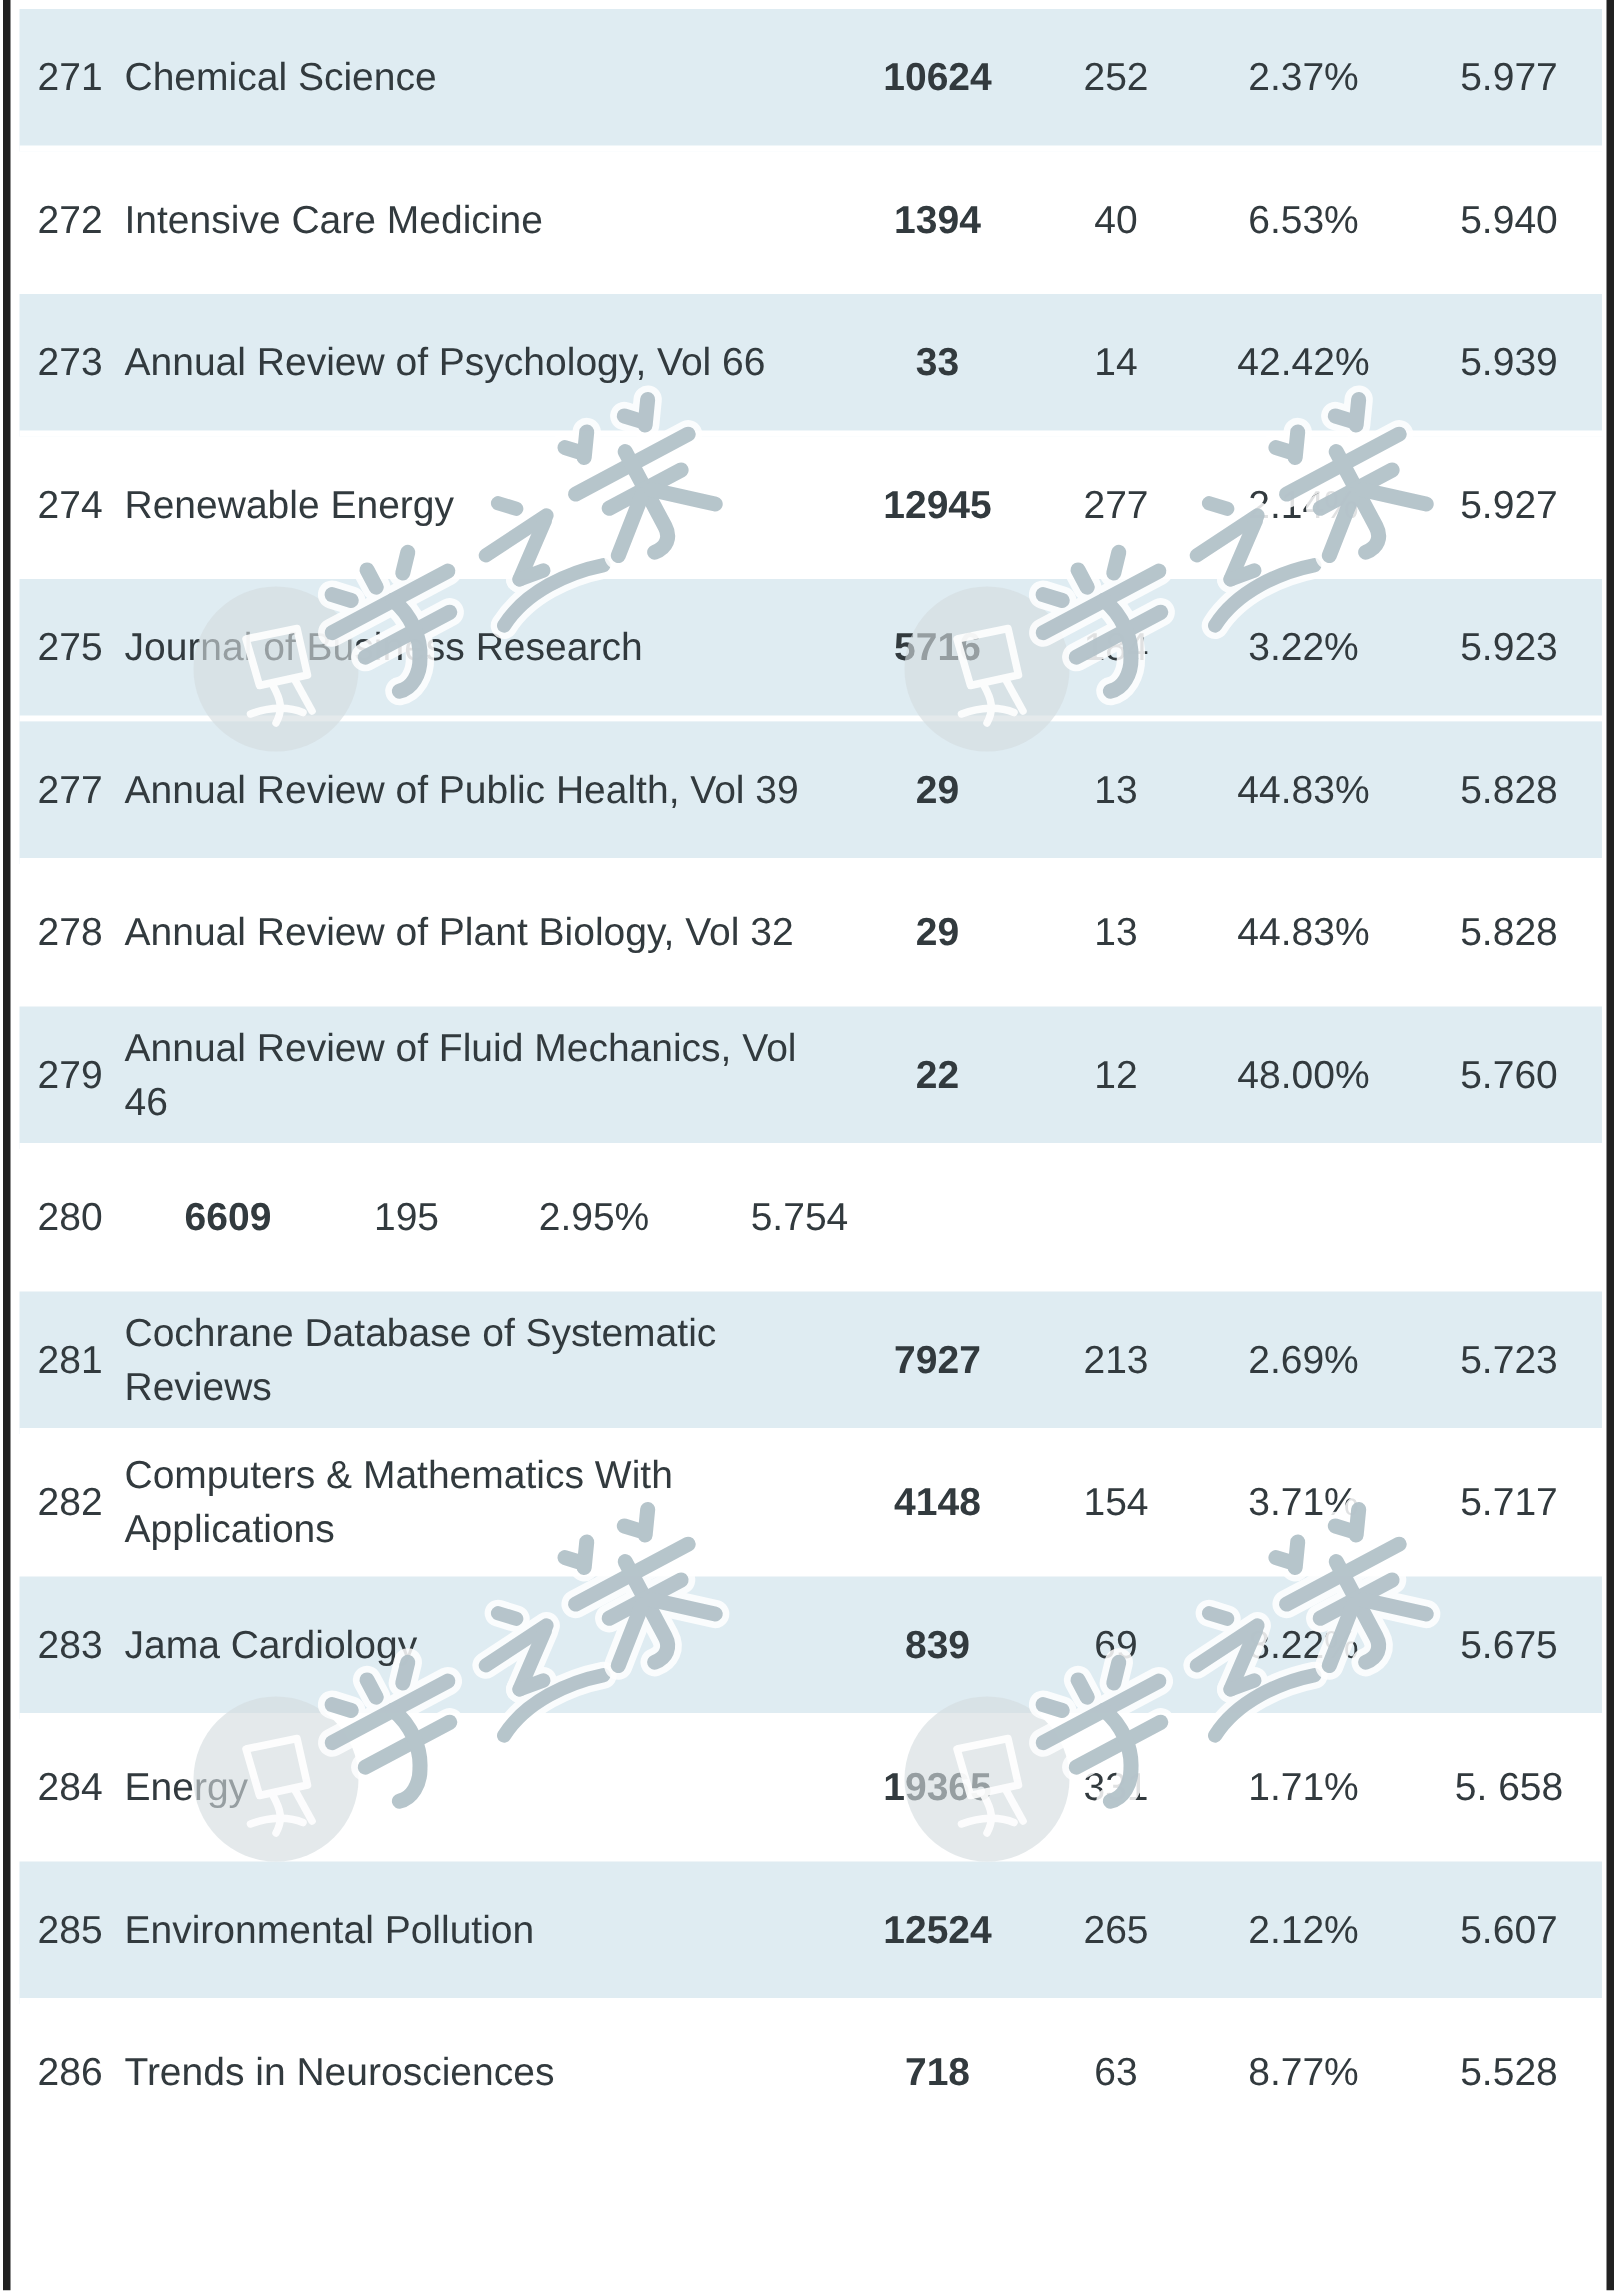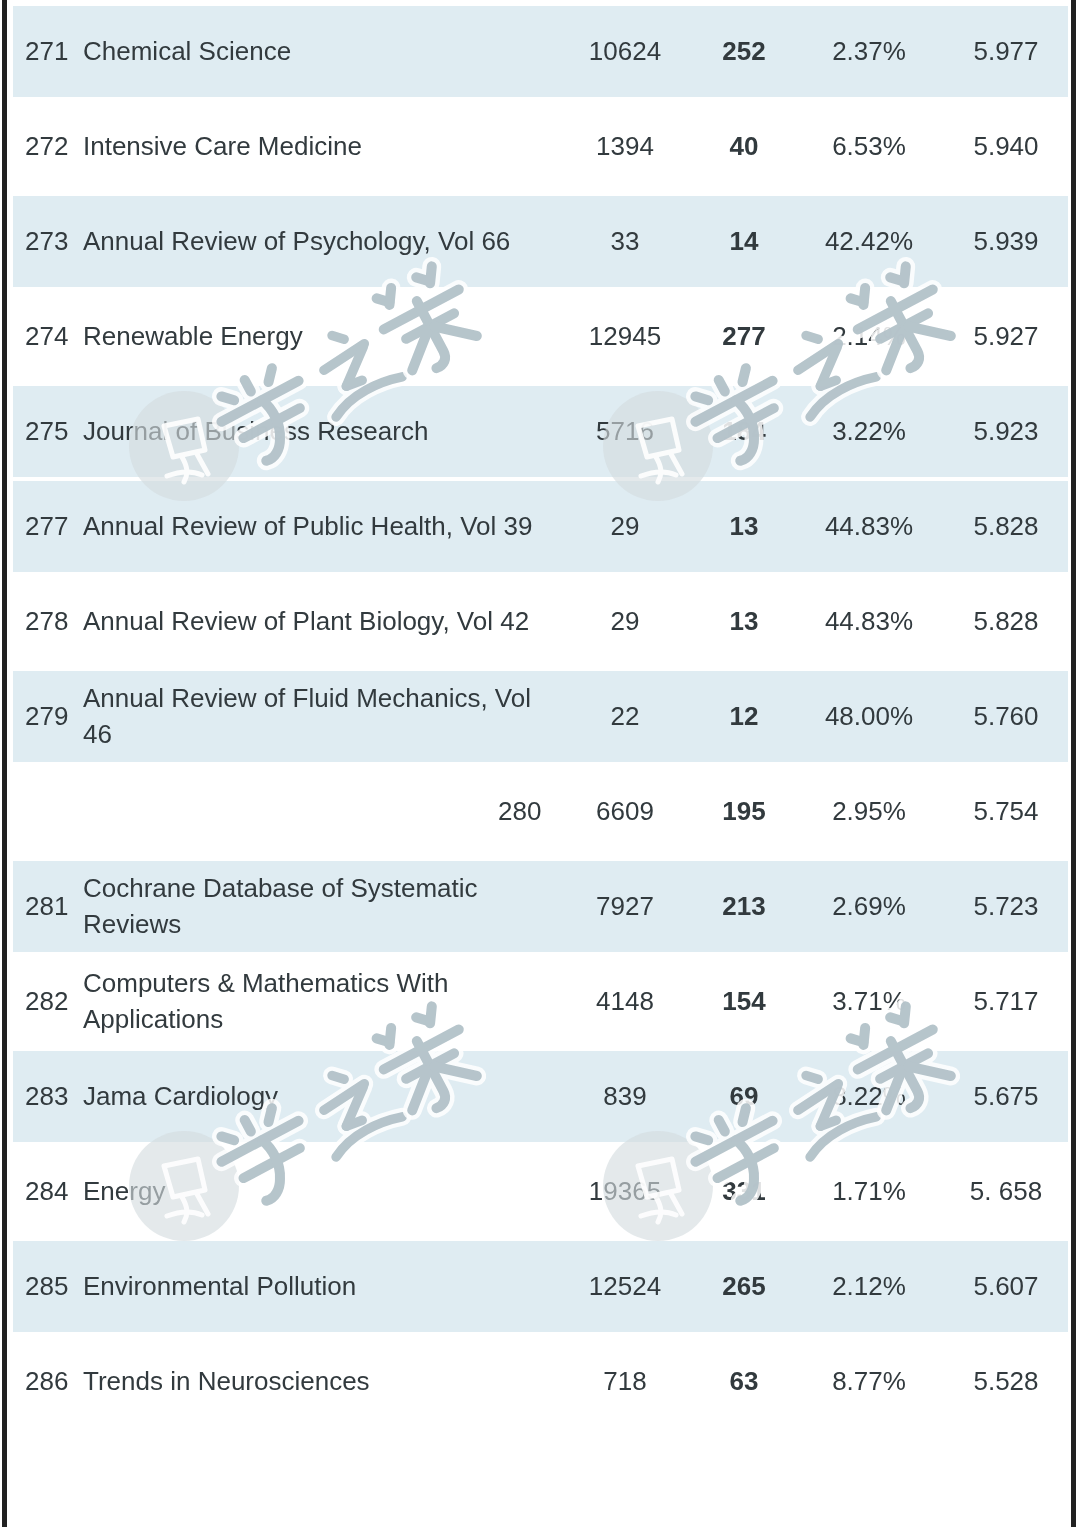--- a/index.html
+++ b/index.html
@@ -14,31 +14,31 @@
   .page{
     position:relative;width:1080px;height:1527px;background:#fff;overflow:hidden;
     font-family:"Liberation Sans",sans-serif;color:var(--text);
   }
   .frame{position:absolute;top:0;width:5px;height:100%;background:var(--frame);}
   .frame-left{left:2px;}
   .frame-right{left:1071px;}
   .table{position:absolute;left:13px;top:6px;width:1055px;z-index:0;}
   .row{
     display:flex;align-items:center;height:95px;box-sizing:border-box;
-    border-bottom:4px solid #ffffff;background:#ffffff;justify-content:flex-end;
+    border-bottom:4px solid #ffffff;background:#ffffff;
   }
   .row.alt{background:var(--alt-row);}
   .cell{
     position:relative;z-index:2;font-size:26px;line-height:1.35;color:var(--text);
   }
   .rank{width:70px;padding-left:12px;box-sizing:border-box;}
   .name{flex:1;padding-right:10px;}
   .num{text-align:center;}
-  .c1{width:138px;}
-  .c2{width:100px;font-weight:bold;}
+  .c1{width:138px;font-weight:bold;}
+  .c2{width:100px;}
   .c3{width:150px;}
   .c4{width:124px;}
   .wm-layer{position:absolute;left:0;top:0;width:100%;height:100%;z-index:1;pointer-events:none;}
   .wm{position:absolute;width:350px;height:240px;overflow:visible;}
   .wm-a{left:122px;top:268px;}
   .wm-b{left:596px;top:268px;}
   .wm-c{left:122px;top:1008px;}
   .wm-d{left:596px;top:1008px;}
   .svg-defs{position:absolute;width:0;height:0;overflow:hidden;}
 </style>
@@ -145,21 +145,21 @@
       <div class="row alt">
     <div class="cell rank">277</div>
     <div class="cell name">Annual Review of Public Health, Vol 39</div>
     <div class="cell num c1">29</div>
     <div class="cell num c2">13</div>
     <div class="cell num c3">44.83%</div>
     <div class="cell num c4">5.828</div>
   </div>
       <div class="row plain">
     <div class="cell rank">278</div>
-    <div class="cell name">Annual Review of Plant Biology, Vol 42</div>
+    <div class="cell name">Annual Review of Plant Biology, Vol 32</div>
     <div class="cell num c1">29</div>
     <div class="cell num c2">13</div>
     <div class="cell num c3">44.83%</div>
     <div class="cell num c4">5.828</div>
   </div>
       <div class="row alt">
     <div class="cell rank">279</div>
     <div class="cell name">Annual Review of Fluid Mechanics, Vol 46</div>
     <div class="cell num c1">22</div>
     <div class="cell num c2">12</div>

